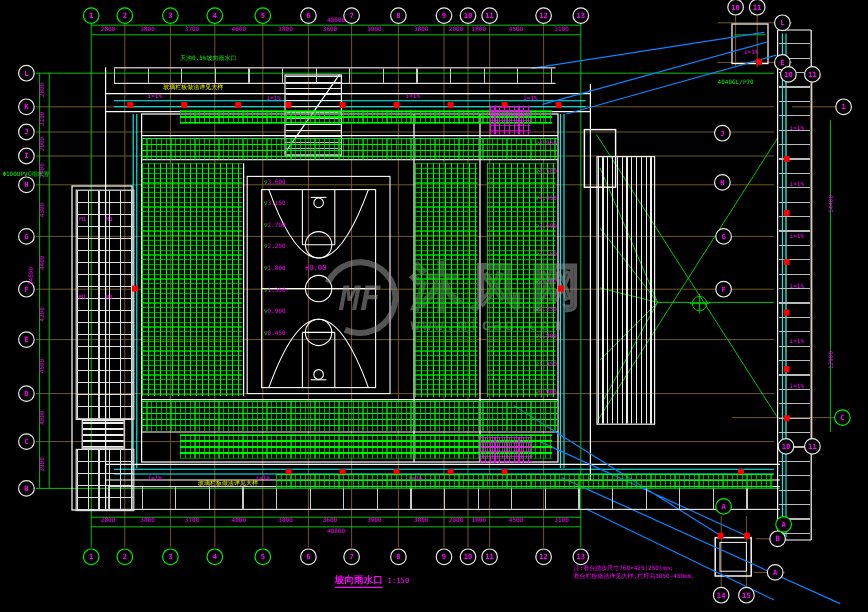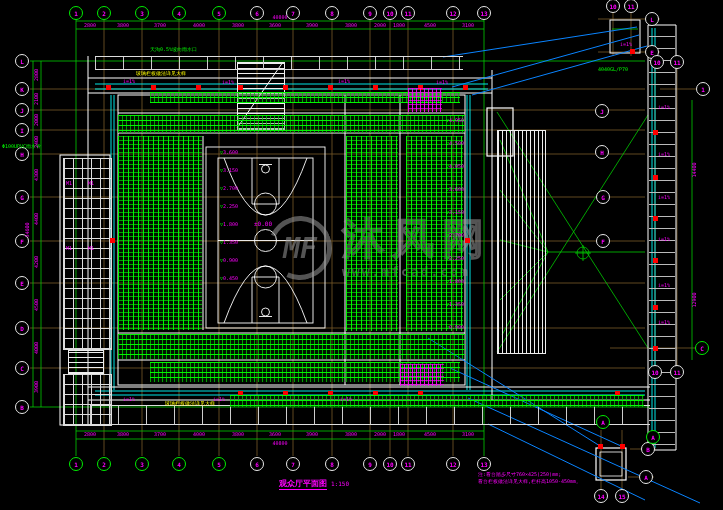--- a/index.html
+++ b/index.html
@@ -127,21 +127,21 @@
     <div class="wm-logo">
       <span>MF</span>
     </div>
     <div class="wm-text">
       <div class="wm-name">沐风网</div>
       <div class="wm-url">www.mfcad.com</div>
     </div>
   </div>
 
   <div class="title-wrap">
-    <span class="title-main">观众厅平面图</span><span class="title-scale">1:150</span>
+    <span class="title-main">坡向雨水口</span><span class="title-scale">1:150</span>
   </div>
 
   <div class="note-wrap">
     <div>注:看台踏步尺寸760×425(250)mm;</div>
     <div>看台栏板做法详见大样,栏杆高1050-450mm。</div>
   </div>
 
 <div class="bub g" style="left: 69px; top: 6px;">1</div>
     <div class="bub g" style="left: 97px; top: 6px;">2</div>
     <div class="bub g" style="left: 135px; top: 6px;">3</div>

